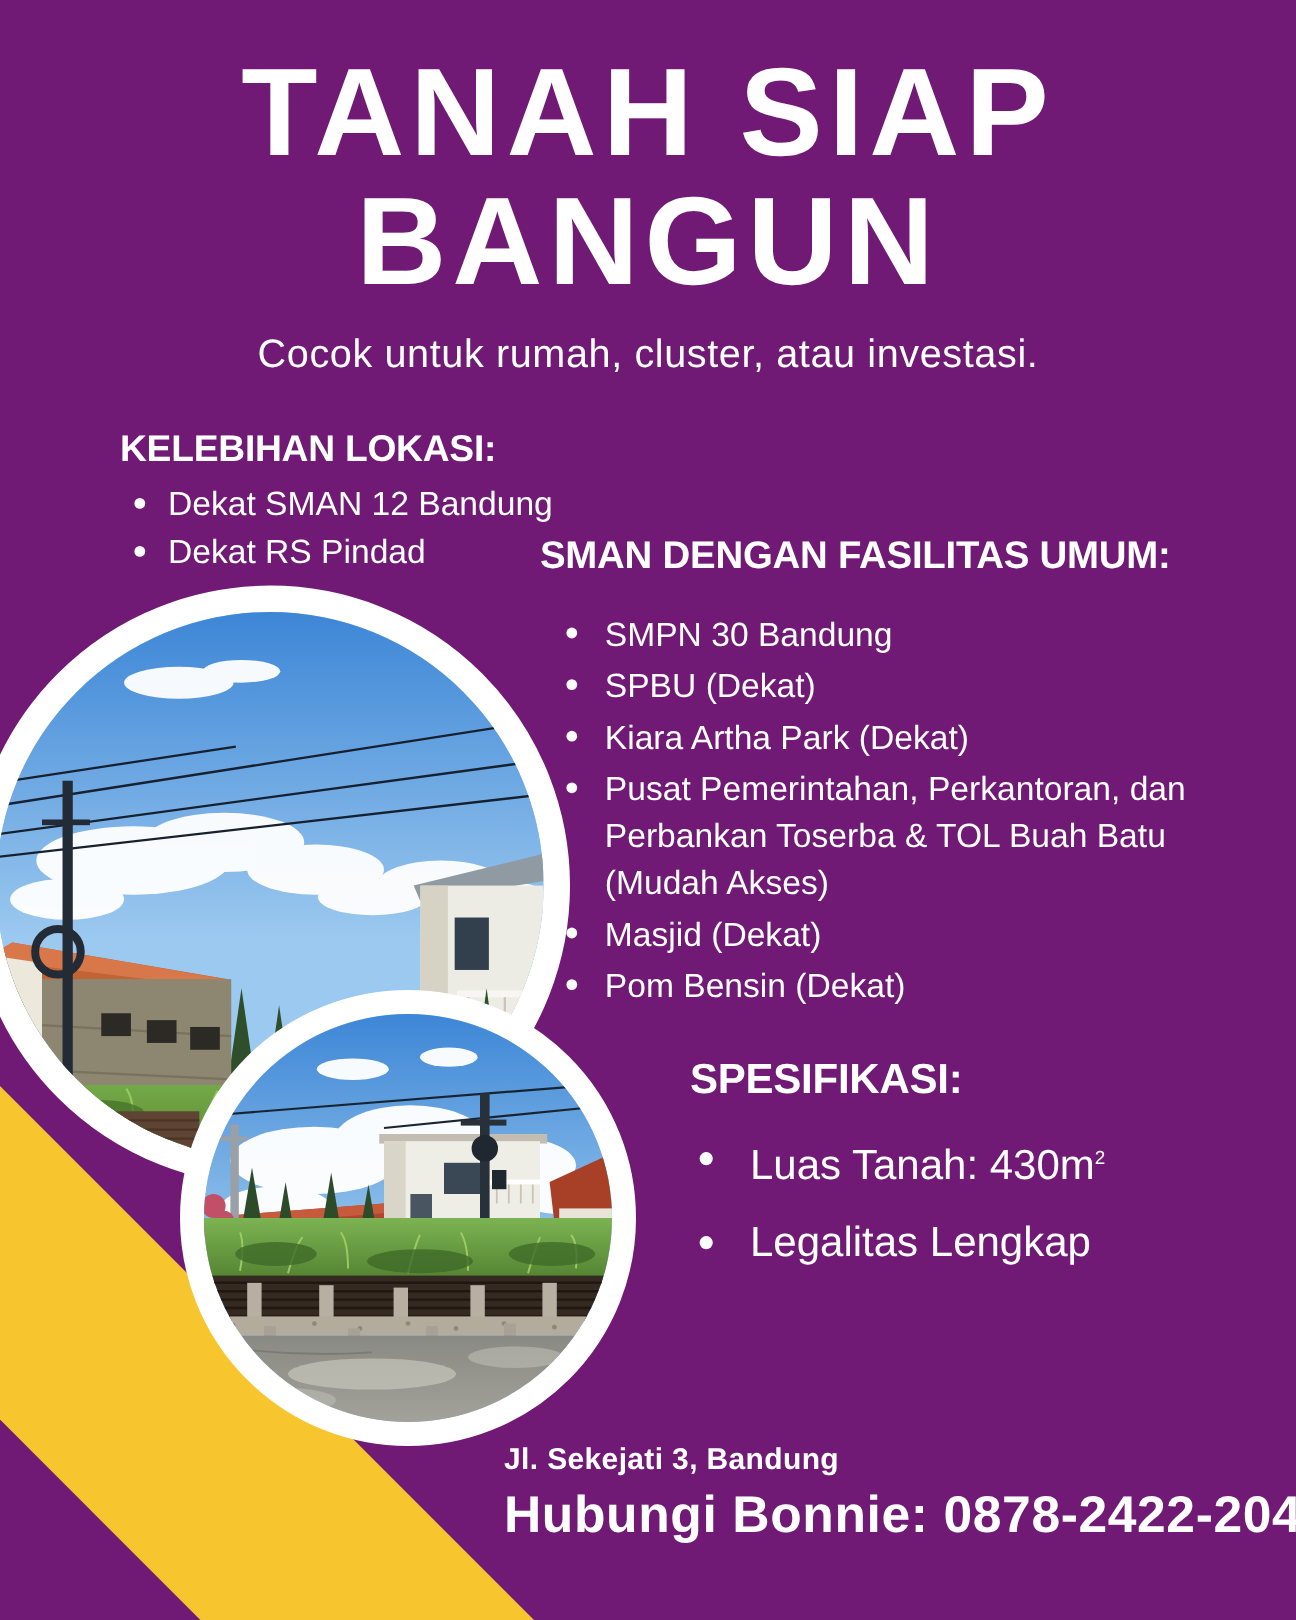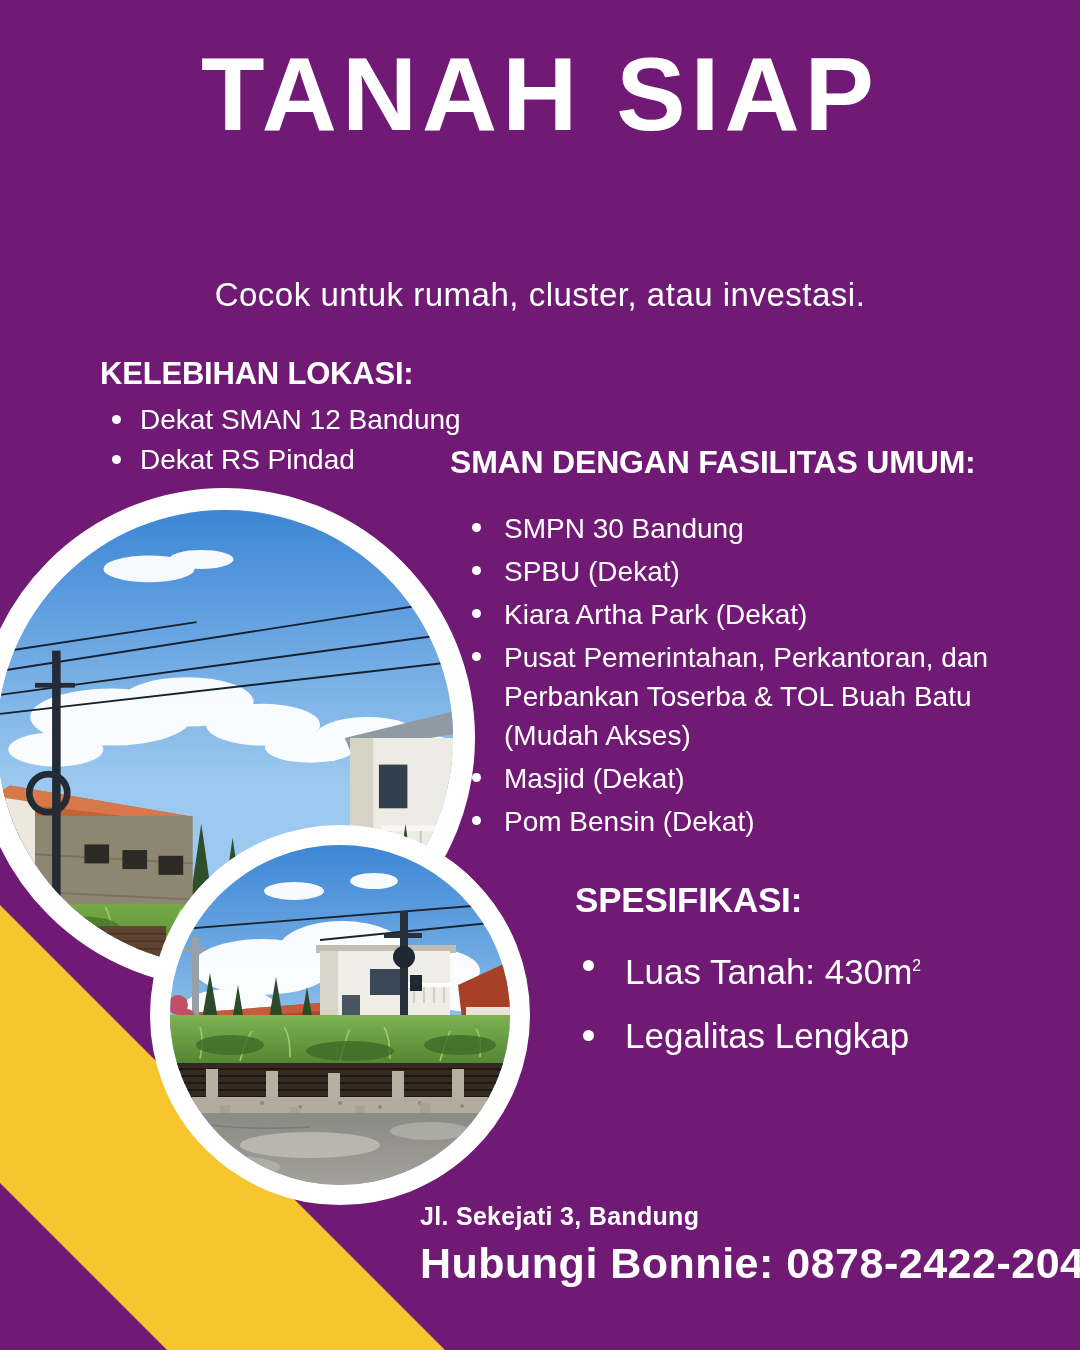--- a/index.html
+++ b/index.html
@@ -280,20 +280,21 @@
         <ellipse cx="140" cy="300" rx="70" ry="13" opacity="0.7"></ellipse>
         <ellipse cx="260" cy="286" rx="40" ry="9" opacity="0.5"></ellipse>
         <ellipse cx="60" cy="322" rx="50" ry="11" opacity="0.45"></ellipse>
       </g>
       <path d="M20,278 q60,8 120,4" stroke="#6e6e68" stroke-width="1.5" fill="none" opacity="0.6"></path>
     </svg>
   </div>
 
   <div class="txt title">
     <div>TANAH SIAP</div>
+    <div>BANGUN</div>
   </div>
   <div class="txt subtitle">Cocok untuk rumah, cluster, atau investasi.</div>
 
   <div class="txt adv">
     <div class="section-heading">KELEBIHAN LOKASI:</div>
     <ul class="b-list">
       <li>Dekat SMAN 12 Bandung</li>
       <li>Dekat RS Pindad</li>
     </ul>
   </div>

